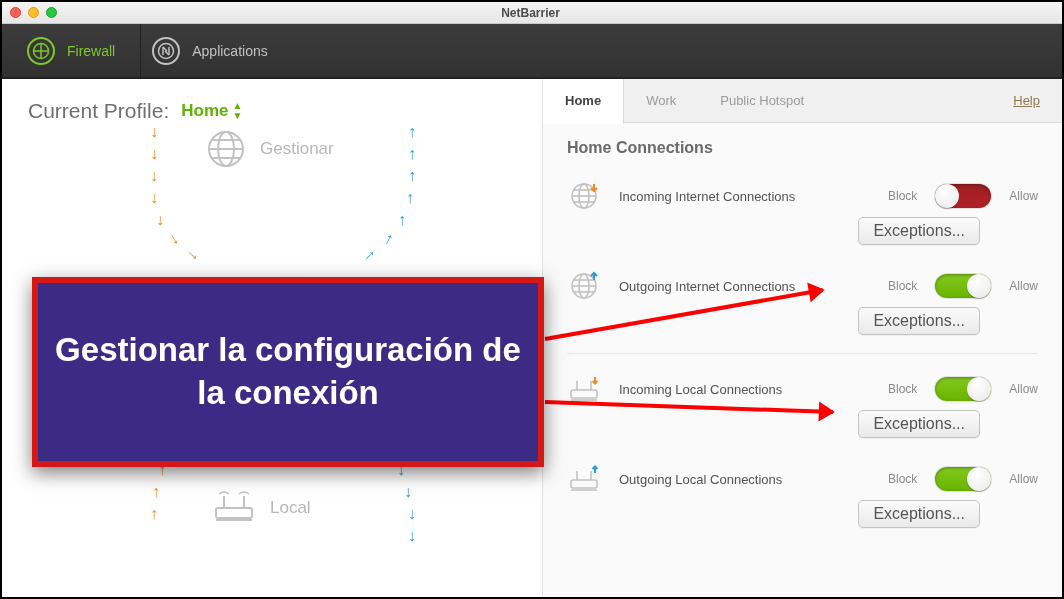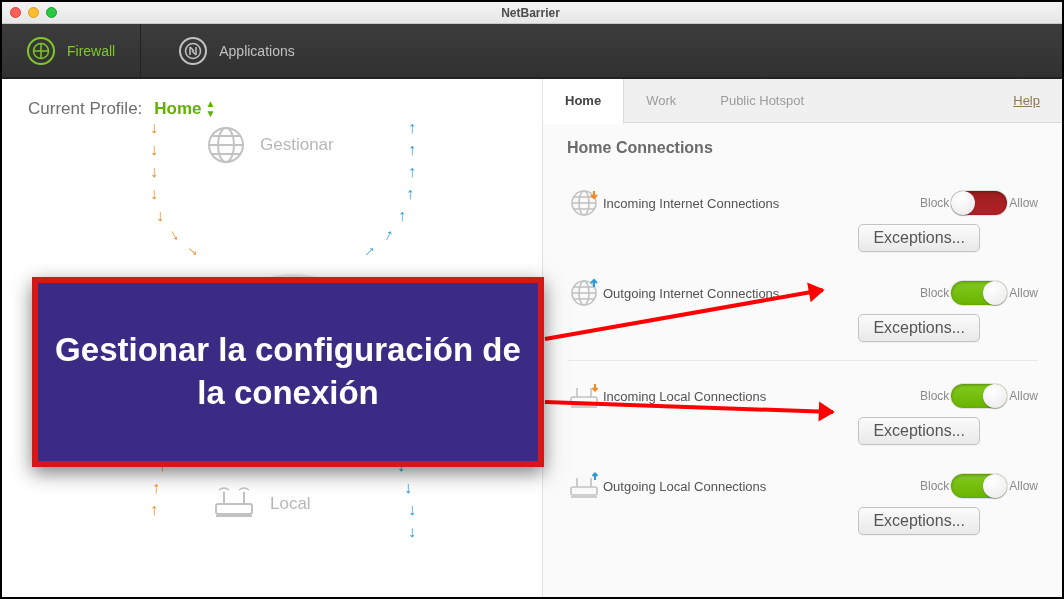--- a/index.html
+++ b/index.html
@@ -8,48 +8,48 @@
   .titlebar { height: 22px; background: linear-gradient(#f3f3f3,#e7e7e7); display: flex; align-items: center; padding: 0 8px; border-bottom: 1px solid #c9c9c9; font-weight: bold; }
   .traffic { display: flex; gap: 7px; }
   .traffic span { width: 11px; height: 11px; border-radius: 50%; display: inline-block; }
   .c-red { background:#ff5f57; border:1px solid #d64540;} .c-yel { background:#ffbd2e; border:1px solid #d6a024;} .c-grn { background:#28c840; border:1px solid #1f9e33;}
   .titlebar .title { flex:1; text-align:center; font-size:12px; color:#4d4d4d; }
   .toolbar { height: 55px; background: linear-gradient(#3c3c3c,#313131); border-bottom: 2px solid #222; display:flex; }
   .tool-tab { display:flex; align-items:center; gap:12px; padding:0 25px; color:#c1c1c1; font-size:14px; cursor:pointer; }
   .tool-tab.active { color:#7fc72a; }
   .tool-tab .icon { width:28px; height:28px; border:2px solid currentColor; border-radius:50%; display:flex; align-items:center; justify-content:center; }
   .tool-tab .icon svg { stroke: currentColor; }
-  .tool-tab.app { border-left:1px solid #222; padding:0 25px 0 38px;}
+  .tool-tab.app { border-left:1px solid #222; padding:0 25px 0 11px;}
   .content { display:flex; height: calc(599px - 22px - 55px - 4px); }
   .left { width: 540px; background:#fff; padding:20px 26px; position:relative; }
   .right { flex:1; background:#fafafa; border-left:1px solid #e2e2e2; display:flex; flex-direction:column;}
   .profile-row { display:flex; align-items:center; gap: 12px;}
-  .profile-label { font-size:17px; color:#6f6f6f;}
+  .profile-label { font-size:21px; color:#6f6f6f;}
   .profile-value { font-size:17px; font-weight:600; color:#5fb300; display:flex; align-items:center; gap:4px;}
   .profile-value .sort { font-size:10px; line-height:10px; color:#5fb300;}
   .net-visual { position:relative; width:100%; height:430px; }
   .badge-row { display:flex; align-items:center; gap:14px; position:absolute;}
   .badge-row.internet { top:6px; left:178px;}
   .badge-row.local { top:365px; left:184px;}
   .circ-icon { width:40px; height:40px; border-radius:50%; display:flex; align-items:center; justify-content:center;}
   .lbl { font-size:17px; color:#b7b7b7; font-weight:400;}
   .router-icon { width:44px; }
   .dial { position:absolute; top:155px; left:185px; width:160px; height:160px; border-radius:50%; background:#e8e8e8; box-shadow:0 2px 4px rgba(0,0,0,.15);}
   .dial:before { content:""; position:absolute; top:19px; left:19px; right:19px; bottom:19px; background:#fff; border-radius:50%; box-shadow:inset 0 1px 3px rgba(0,0,0,.1);}
   .dial .arc { position:absolute; top:22px; left:32px; width:95px; height:48px; border:5px solid #b12029; border-bottom:none; border-right:none; border-radius:60px 60px 0 0; transform:rotate(-9deg);}
   .ar { position:absolute; font-size:16px; font-weight:bold;}
   .ar.o { color:#f08a24;} .ar.b { color:#2d9bd8;}
   .r-tabs { display:flex; justify-content:space-between; align-items:center; background:#f0f0f0; border-bottom:1px solid #d9d9d9; height:44px; padding: 0 22px 0 0;}
   .r-tabs .tabs { display:flex;}
   .r-tab { padding:0 22px; line-height:44px; font-size:13px; color:#9b9b9b; cursor:pointer;}
   .r-tab.on { background:#fff; color:#444; border-right:1px solid #d9d9d9; font-weight:600; border-bottom:1px solid #fff; margin-bottom:-1px; height:45px;}
   .help { color:#8f784e; font-size:13px; text-decoration:underline; cursor:pointer;}
   .panel { padding: 16px 24px 0 24px; }
-  .panel h2 { font-size:16px; color:#6a6a6a; font-weight:600; margin-bottom:17px;}
-  .conn-row { display:flex; align-items:center; gap:2px; padding:12px 0 4px 0;}
+  .panel h2 { font-size:16px; color:#6a6a6a; font-weight:600; margin-bottom:10px;}
+  .conn-row { display:flex; align-items:center; gap:18px; padding:12px 0 4px 0;}
   .conn-row + .exc { display:flex; justify-content:flex-end; padding-right:58px; padding-bottom:12px;}
   .sep { border-top:1px solid #e8e8e8; margin: 6px 0;}
   .mini-icon { width:34px; height:34px; display:flex; align-items:center; justify-content:center;}
   .conn-label { flex:1; font-size:13px; color:#535353;}
   .bk, .al { font-size:12px; color:#8a8a8a;}
   .toggle { width:56px; height:24px; border-radius:14px; position:relative; box-shadow: inset 0 1px 3px rgba(0,0,0,.35), 0 0 0 1px rgba(0,0,0,.1);}
   .toggle .knob { width:24px; height:24px; background:radial-gradient(circle at 40% 30%,#fff,#e8e8e8); border-radius:50%; position:absolute; top:0; box-shadow:0 1px 1px rgba(0,0,0,.3);}
   .toggle.on { background:linear-gradient(#82c91e,#69b300);}
   .toggle.on .knob { right:0;}
   .toggle.off { background:linear-gradient(#9c1e1e,#b12029);}

